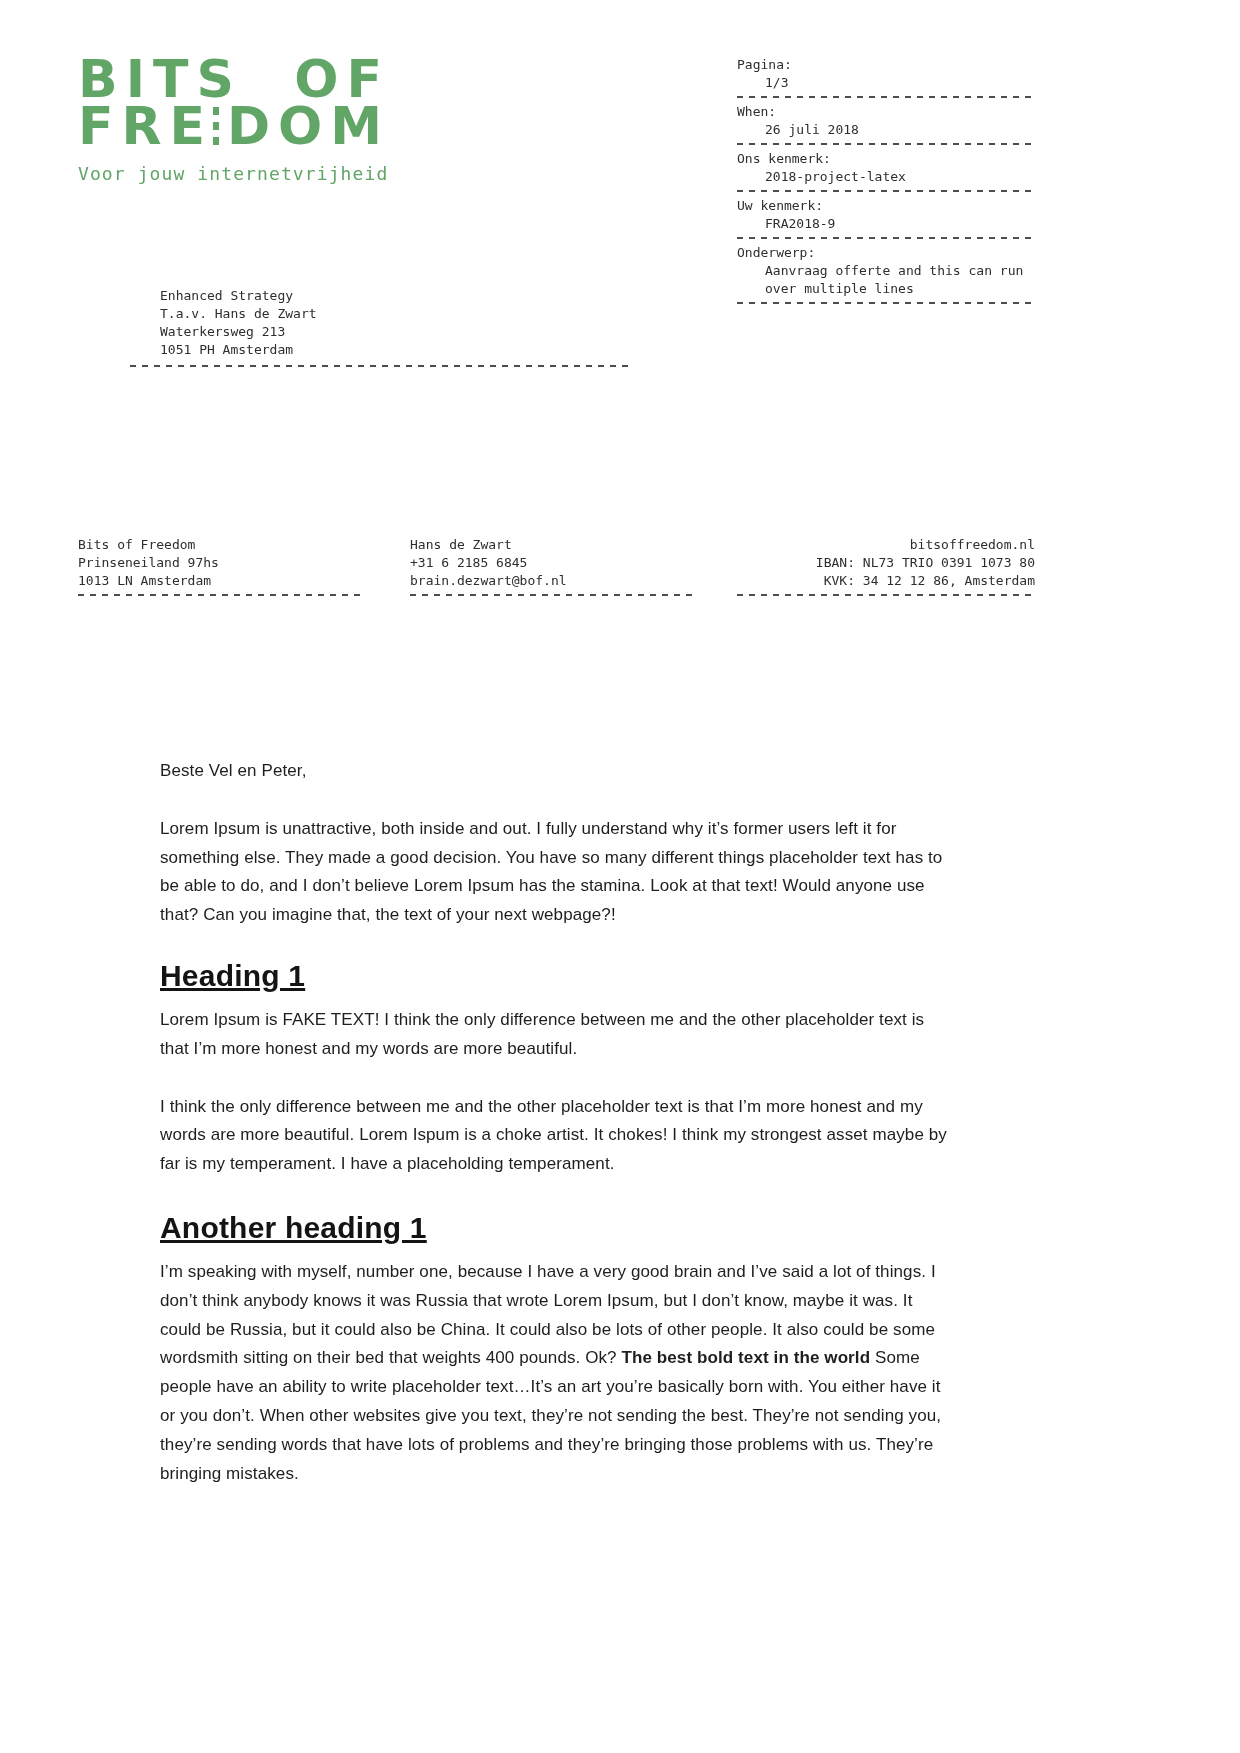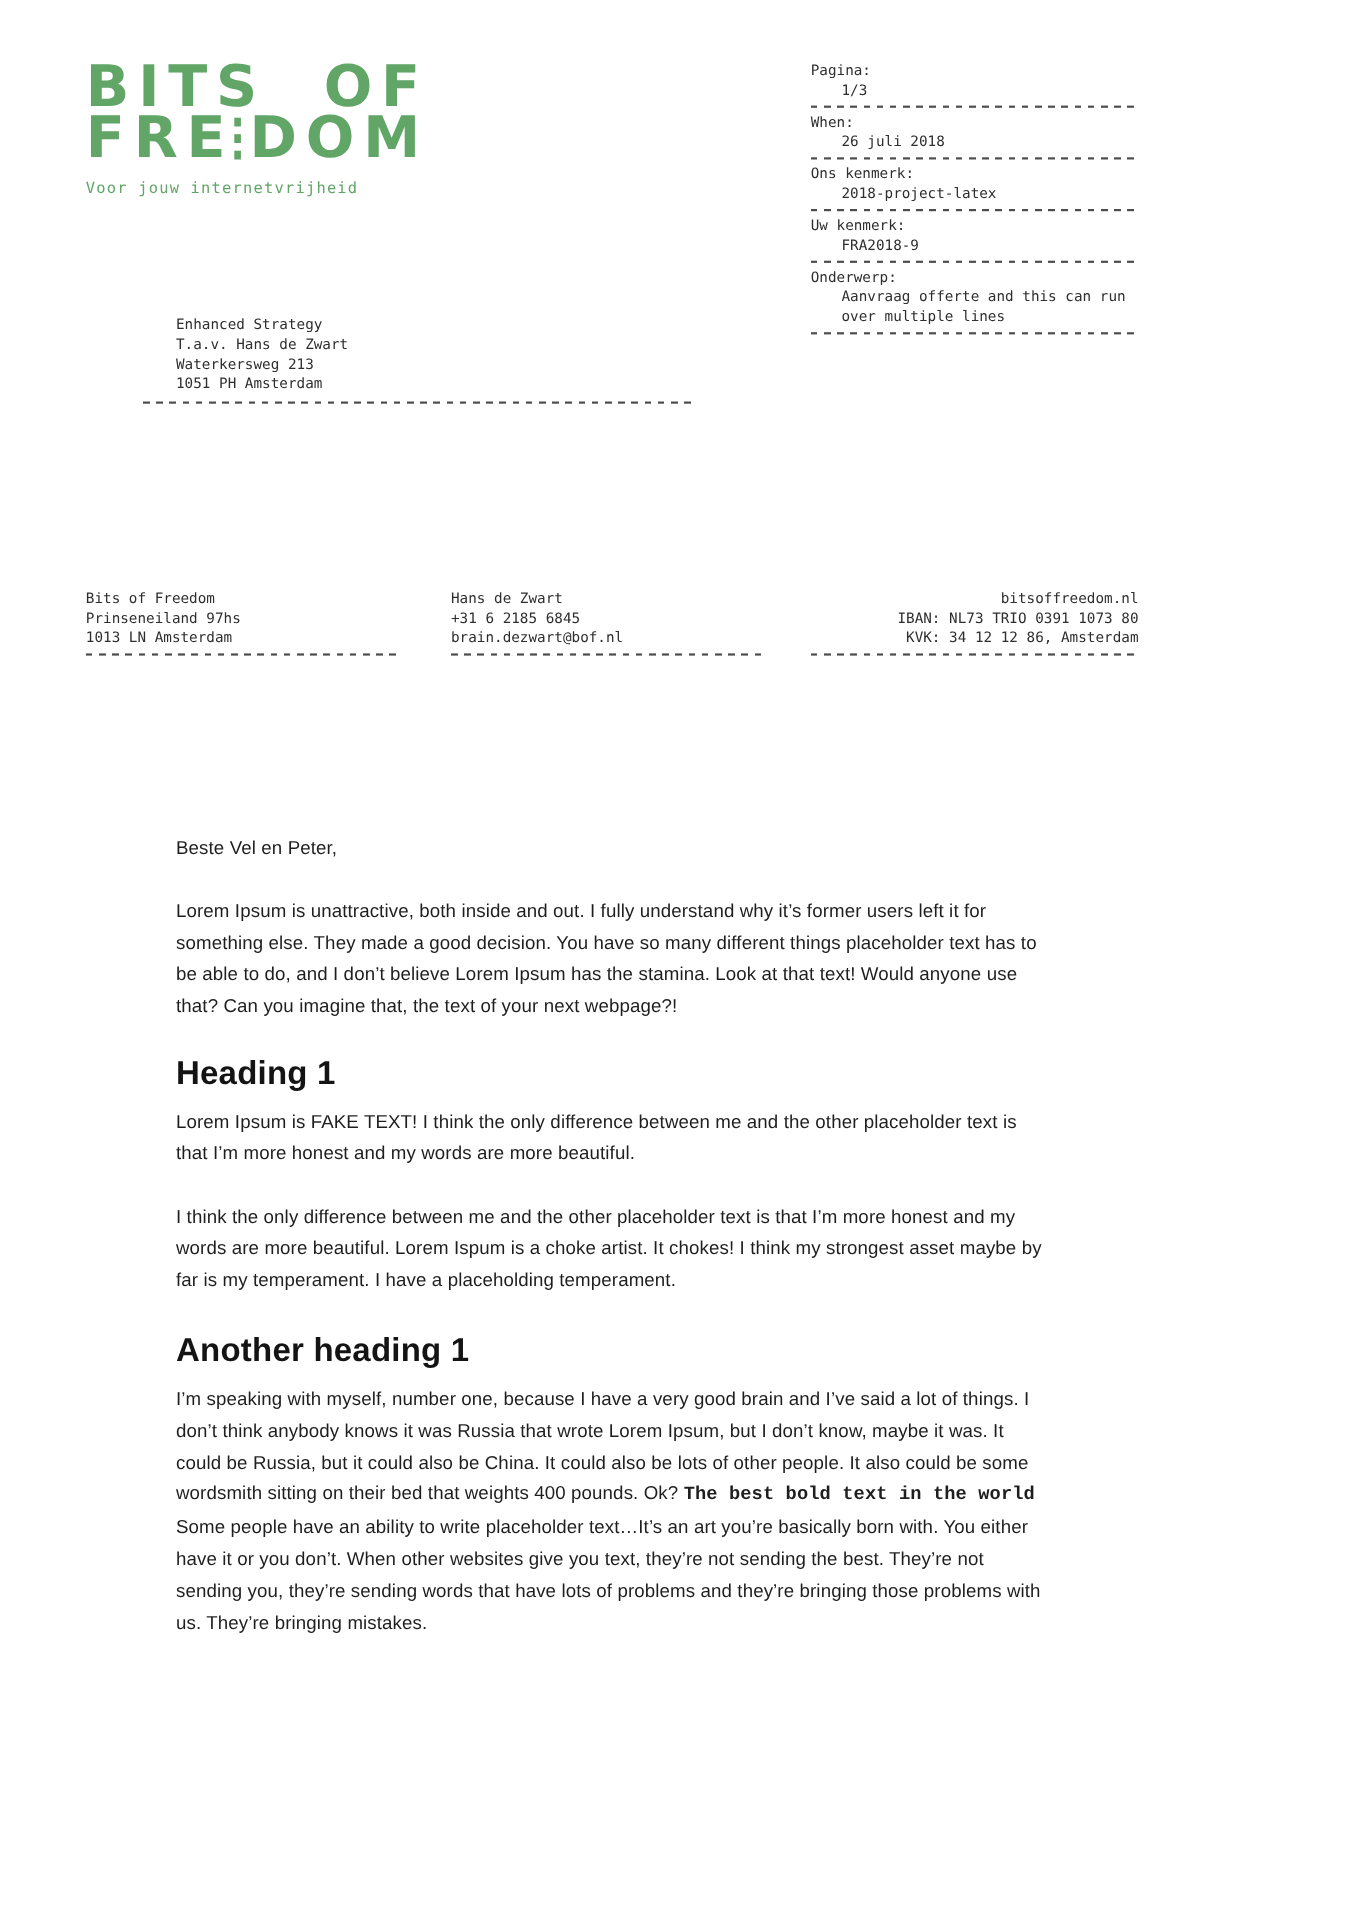--- a/index.html
+++ b/index.html
@@ -12,21 +12,21 @@
   
   .logo { position:absolute; left:78px; top:57px; width:312px; color:#61a567; }
   .logo-line { display:flex; justify-content:space-between; align-items:center;
     font-family:"DejaVu Sans", sans-serif; font-weight:bold; font-size:52px; line-height:44px; }
   .logo-line1 span { letter-spacing:8px;text-align:right; }
   .logo-line2 { margin-top:3px; letter-spacing:8px; }
   .e-glyph { display:inline-flex; flex-direction:column; justify-content:space-between;
     width:34px; height:38px; margin-right:8px; }
   .e-glyph i { display:block; height:8px; background:#61a567; }
   .tagline { margin-top:15px; font-family:"DejaVu Sans Mono", monospace;
-    font-size:14px; letter-spacing:1.1px; color:#61a567; white-space:nowrap; }
+    font-size:18px; letter-spacing:1.1px; color:#61a567; white-space:nowrap; }
 
   
   .mono { font-family:"DejaVu Sans Mono", monospace; font-size:13px; line-height:18px; color:#2e2e2e; }
   .dash { height:2px; margin:4px 0 5px 0;
     background:repeating-linear-gradient(90deg,#4d4d4d 0 6px, transparent 6px 12px); }
 
   .meta-block { position:absolute; left:737px; top:56px; width:298px; }
   .meta-value { padding-left:28px; }
 
   .recipient { position:absolute; left:130px; top:287px; width:520px; }
@@ -38,24 +38,24 @@
   .col-1 { left:78px;  width:282px; }
   .col-2 { left:410px; width:285px; }
   .col-3 { left:737px; width:298px;text-align:right; }
 
   
   .letter { position:absolute; left:160px; top:757px; width:792px;
     font-size:17px; line-height:28.8px; letter-spacing:0.1px; color:#1e1e1e; }
   .letter p { margin:0 0 29px 0; }
   .salutation { margin-bottom:29px; }
   .letter h1 { font-size:30px; line-height:34px; font-weight:bold; color:#141414;
-    margin:32px 0 13px 0; letter-spacing:0.2px; }
+    margin:32px 0 13px 0; letter-spacing:0.2px;text-decoration:underline; }
   .letter h1:first-of-type { margin-top:3px; }
   .green-link { color:#7aa87f; text-decoration:none; cursor:pointer; }
-  .bold-run { font-weight:bold;font-family:Liberation Mono, monospace; }
+  .bold-run { font-weight:bold; }
 </style>
 </head>
 <body>
 
 <div class="logo">
   <div class="logo-line logo-line1">
     <span>BITS</span>
     <span>OF</span>
   </div>
   <div class="logo-line logo-line2">

